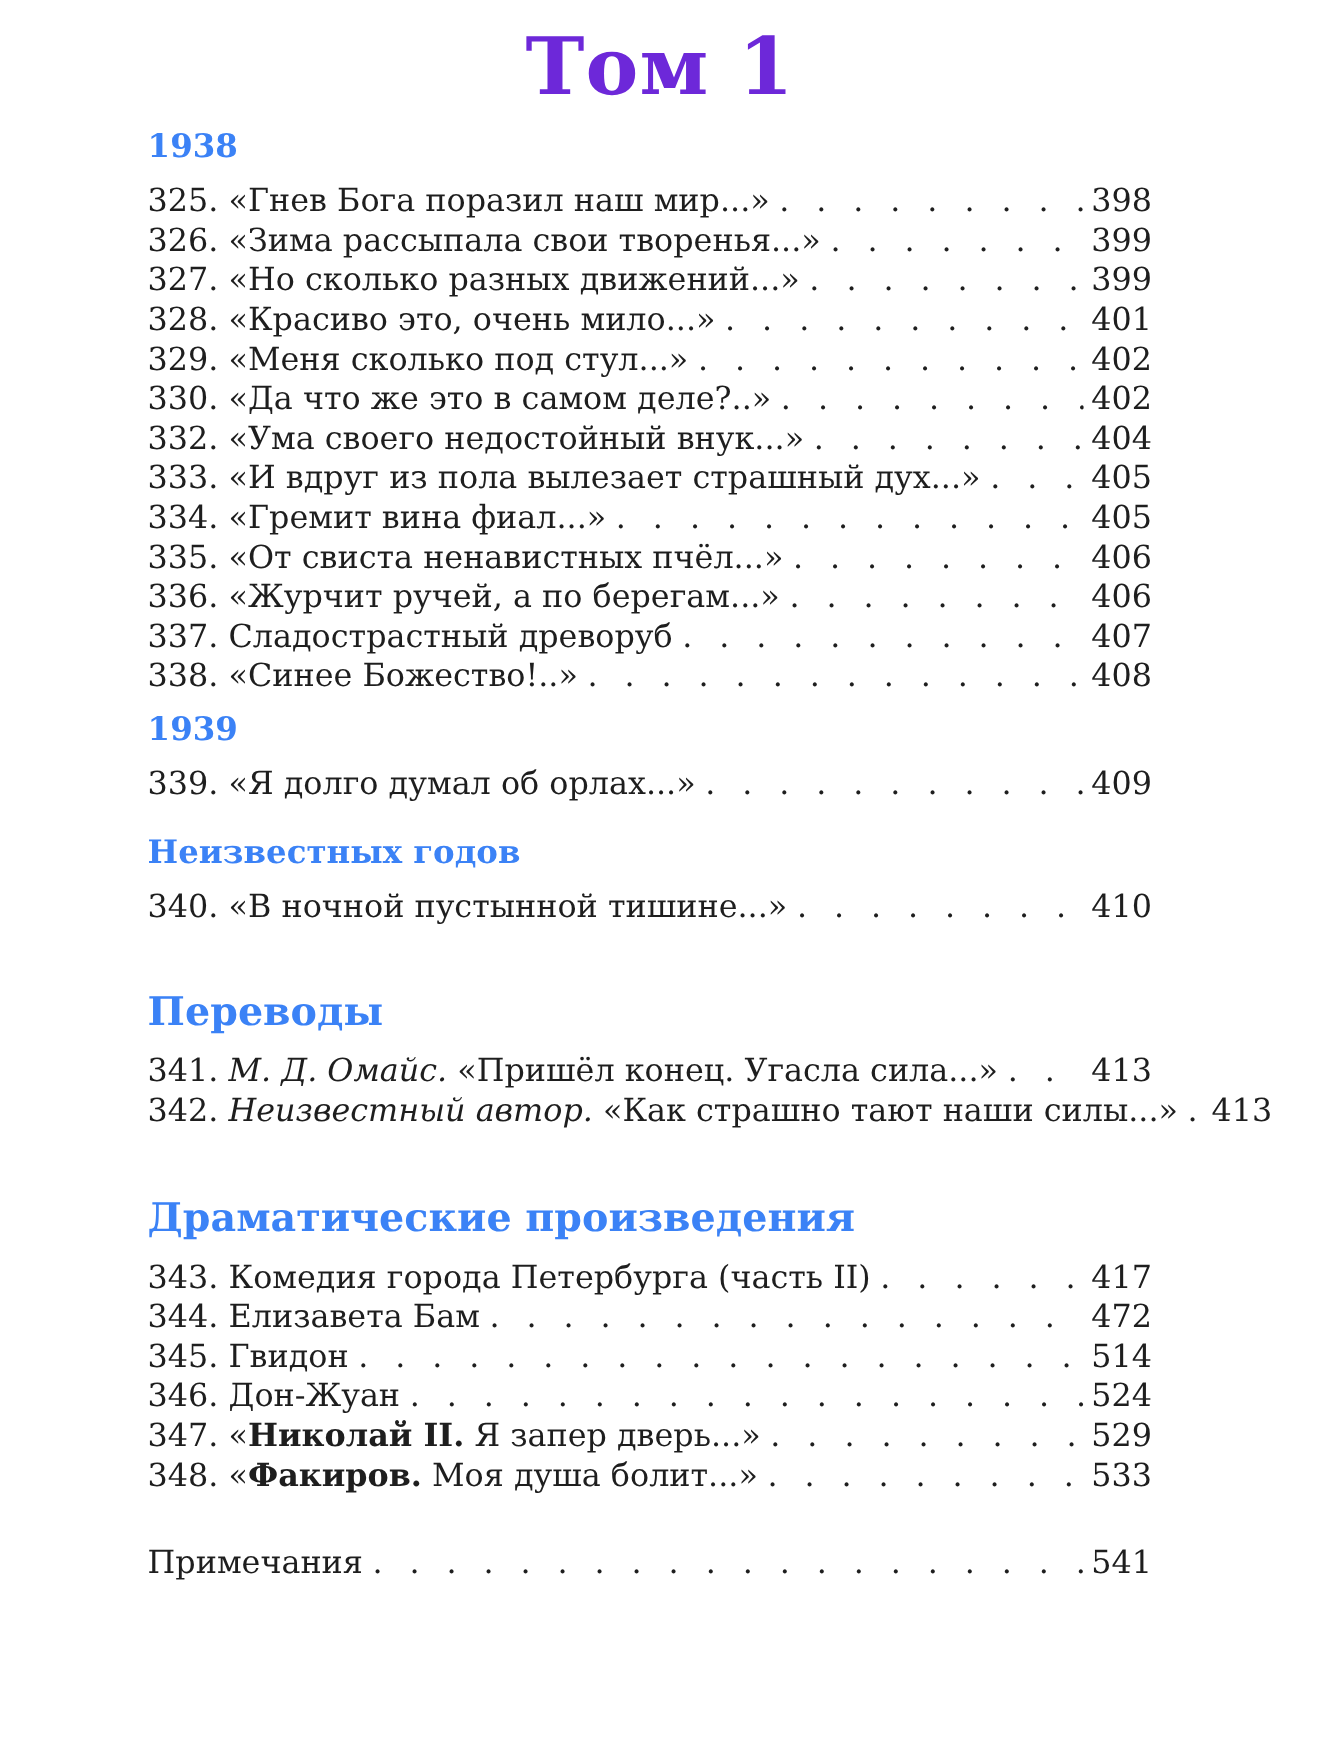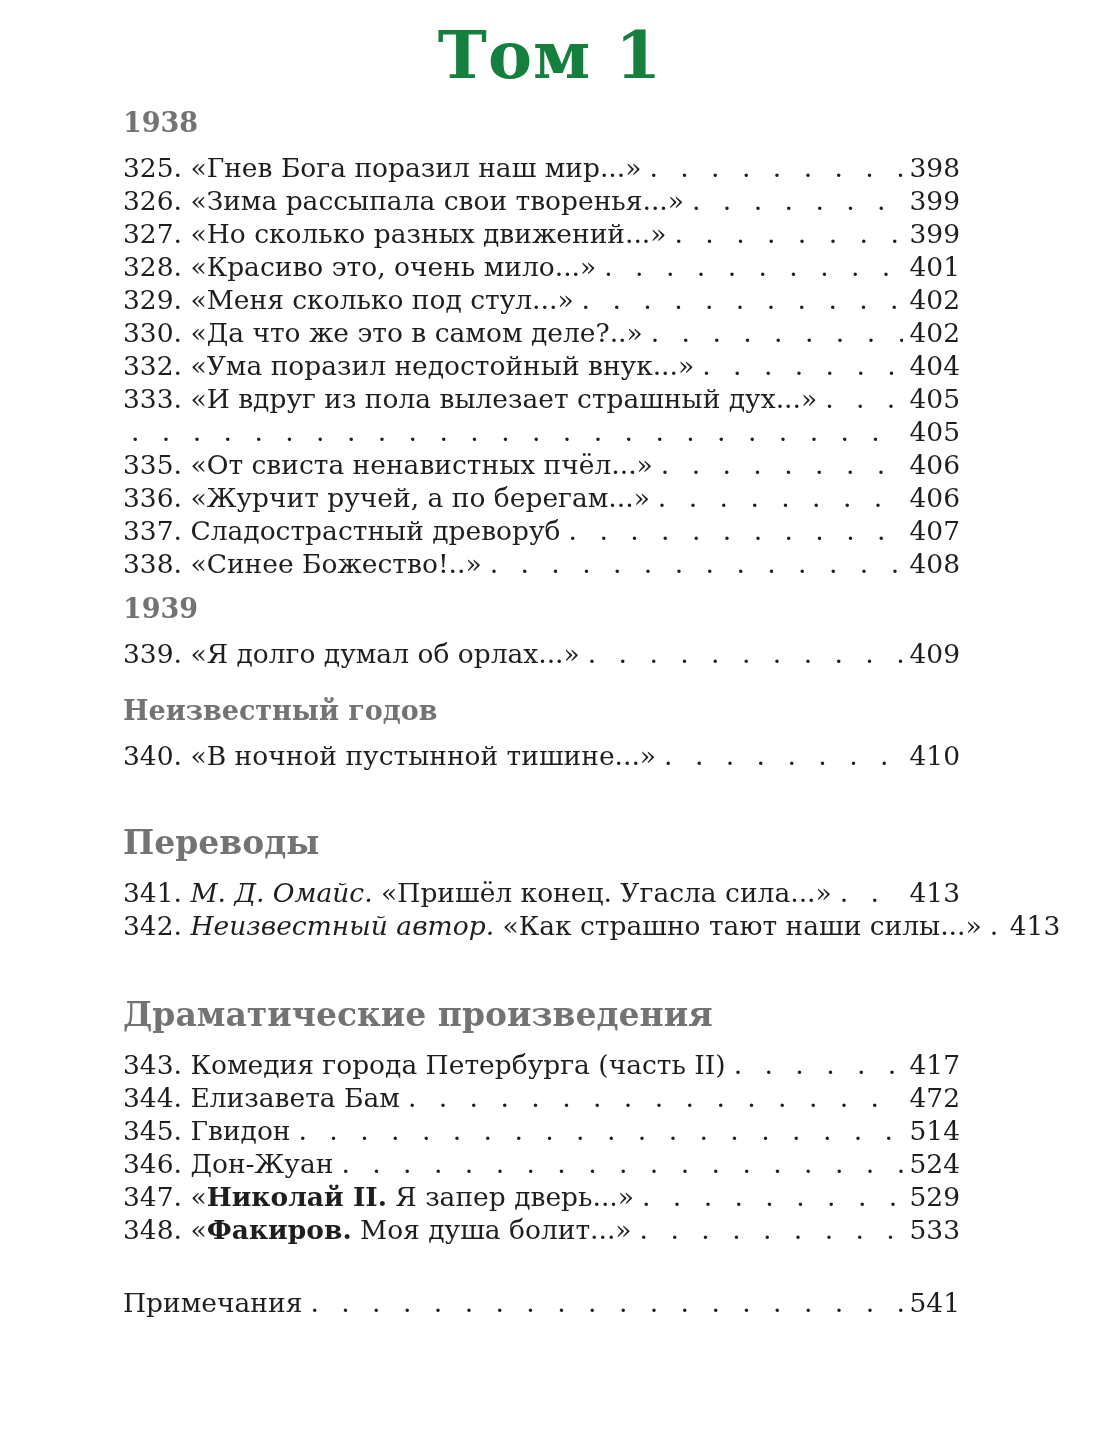--- a/index.html
+++ b/index.html
@@ -14,33 +14,33 @@
     color: #1e1e1e;
     overflow: hidden;
   }
   .page {
     padding: 14px 0 0 0;
   }
   .volume-title {
     text-align: center;
     font-size: 66px;
     font-weight: bold;
-    color: #15803d;
+    color: #6d28d9;
     line-height: 82px;
     margin: 0 0 0 0;
     letter-spacing: 1px;
   }
   .toc {
     margin: 6px 140px 0 123px; 
     width: 837px;
   }
   section { display: block; }
   .heading {
     font-weight: bold;
-    color: #737373;
+    color: #3b82f6;
   }
   .heading.sub {
     font-size: 27px;
     line-height: 33px;
     margin: 0 0 12px 0;
   }
   .heading.major {
     font-size: 33px;
     line-height: 42px;
     margin: 0 0 12px 0;
@@ -114,30 +114,31 @@
           <span class="label"><span class="num">329. </span> <span class="normal">«Меня сколько под стул...»</span></span>
           <span class="dots"></span>
           <span class="page-num">402</span>
         </div>
         <div class="entry">
           <span class="label"><span class="num">330. </span> <span class="normal">«Да что же это в самом деле?..»</span></span>
           <span class="dots"></span>
           <span class="page-num">402</span>
         </div>
         <div class="entry">
-          <span class="label"><span class="num">332. </span> <span class="normal">«Ума поразил недостойный внук...»</span></span>
+          <span class="label"><span class="num">332. </span> <span class="normal">«Ума своего недостойный внук...»</span></span>
           <span class="dots"></span>
           <span class="page-num">404</span>
         </div>
         <div class="entry">
           <span class="label"><span class="num">333. </span> <span class="normal">«И вдруг из пола вылезает страшный дух...»</span></span>
           <span class="dots"></span>
           <span class="page-num">405</span>
         </div>
         <div class="entry">
+          <span class="label"><span class="num">334. </span> <span class="normal">«Гремит вина фиал...»</span></span>
           <span class="dots"></span>
           <span class="page-num">405</span>
         </div>
         <div class="entry">
           <span class="label"><span class="num">335. </span> <span class="normal">«От свиста ненавистных пчёл...»</span></span>
           <span class="dots"></span>
           <span class="page-num">406</span>
         </div>
         <div class="entry">
           <span class="label"><span class="num">336. </span> <span class="normal">«Журчит ручей, а по берегам...»</span></span>
@@ -157,21 +158,21 @@
       </section>
       <section class="s-1939">
         <div class="heading sub">1939</div>
         <div class="entry">
           <span class="label"><span class="num">339. </span> <span class="normal">«Я долго думал об орлах...»</span></span>
           <span class="dots"></span>
           <span class="page-num">409</span>
         </div>
       </section>
       <section class="s-unknown">
-        <div class="heading sub">Неизвестный годов</div>
+        <div class="heading sub">Неизвестных годов</div>
         <div class="entry">
           <span class="label"><span class="num">340. </span> <span class="normal">«В ночной пустынной тишине...»</span></span>
           <span class="dots"></span>
           <span class="page-num">410</span>
         </div>
       </section>
       <section class="s-perevody">
         <div class="heading major">Переводы</div>
         <div class="entry">
           <span class="label"><span class="num">341. </span> <span class="italic">М. Д. Омайс.</span><span class="normal"> «Пришёл конец. Угасла сила...»</span></span>

